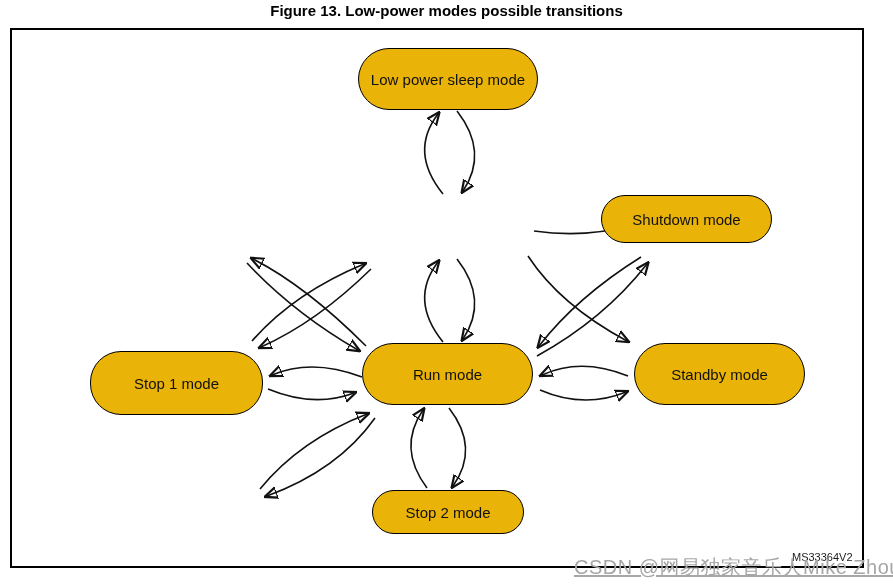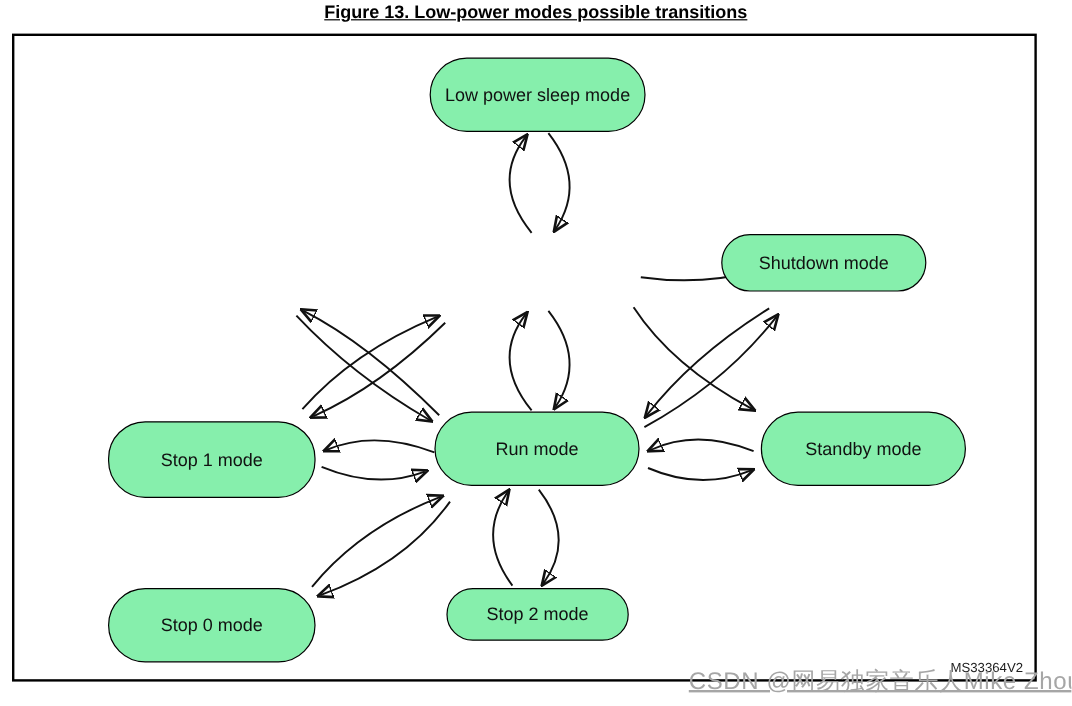--- a/index.html
+++ b/index.html
@@ -1,22 +1,22 @@
 <!DOCTYPE html>
 <html><head>
 <meta charset="utf-8">
 <style>
   html,body{margin:0;padding:0;background:#fff;}
   #page{position:relative;width:893px;height:588px;background:#ffffff;
         font-family:"Liberation Sans","DejaVu Sans",sans-serif;overflow:hidden;}
   .fig-title{position:absolute;left:0;top:2px;width:893px;text-align:center;
-        font-size:15px;font-weight:bold;color:#000;text-decoration:underline;}
+        font-size:15px;font-weight:bold;color:#000;}
   .frame{position:absolute;left:10px;top:28px;width:854px;height:540px;
         border:2px solid #000;background:#fff;box-sizing:border-box;}
-  .node{position:absolute;background:#86efac;border:1.6px solid #000;border-radius:31px;
+  .node{position:absolute;background:#eab308;border:1.6px solid #000;border-radius:31px;
         display:flex;align-items:center;justify-content:center;
         font-size:15px;color:#111;box-sizing:border-box;z-index:3;}
   svg.edges{position:absolute;left:0;top:0;z-index:2;}
   svg.edges path{stroke:#111;stroke-width:1.6;fill:none;}
   .ms-label{position:absolute;left:792px;top:551px;font-size:11px;color:#1c1c1c;z-index:4;}
   .watermark{position:absolute;left:574px;top:554px;font-size:20px;color:#a6a6a6;
         white-space:nowrap;z-index:5;letter-spacing:0.5px;text-decoration:underline;}
 </style>
 </head>
 <body>
@@ -53,19 +53,18 @@
     <path marker-end="url(#arw)" d="M 537 356 Q 604 319 647 264"></path>
     <path marker-end="url(#arw)" d="M 641 257 Q 577 297 539 346"></path>
     <path marker-end="url(#arw)" d="M 528 256 Q 560 305 627 341"></path>
   </svg>
 
   <div class="node" style="left:358px;top:48px;width:180px;height:62px;">Low power sleep mode</div>
   <div class="node" style="left:601px;top:195px;width:171px;height:48px;">Shutdown mode</div>
   <div class="node" style="left:90px;top:351px;width:173px;height:64px;">Stop 1 mode</div>
   <div class="node" style="left:634px;top:343px;width:171px;height:62px;">Standby mode</div>
   <div class="node" style="left:362px;top:343px;width:171px;height:62px;">Run mode</div>
-  <div class="node" style="left:90px;top:490px;width:173px;height:62px;">Stop 0 mode</div>
   <div class="node" style="left:372px;top:490px;width:152px;height:44px;">Stop 2 mode</div>
 
   <div class="ms-label">MS33364V2</div>
   <div class="watermark">CSDN @网易独家音乐人Mike Zhou</div>
 
 </div>
 
 </body></html>

